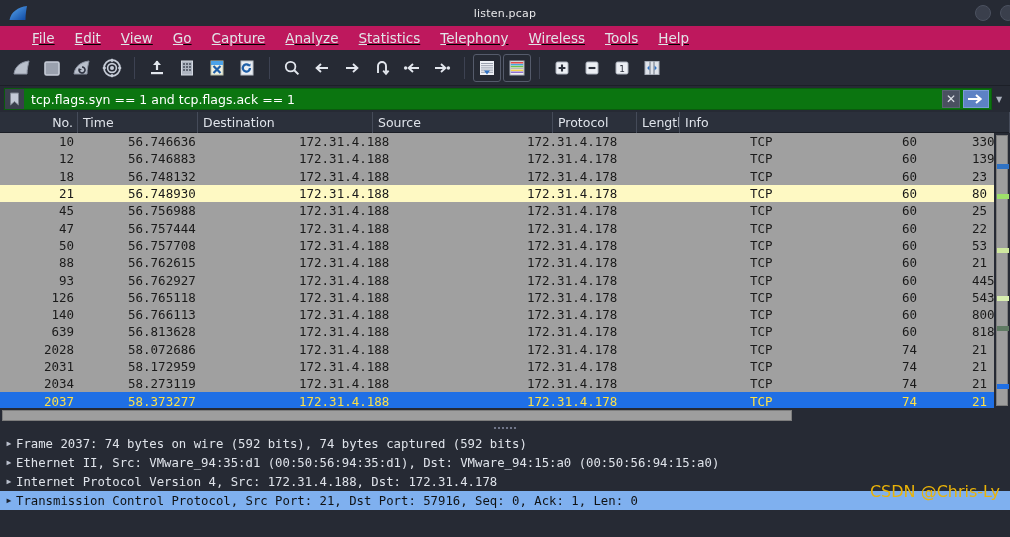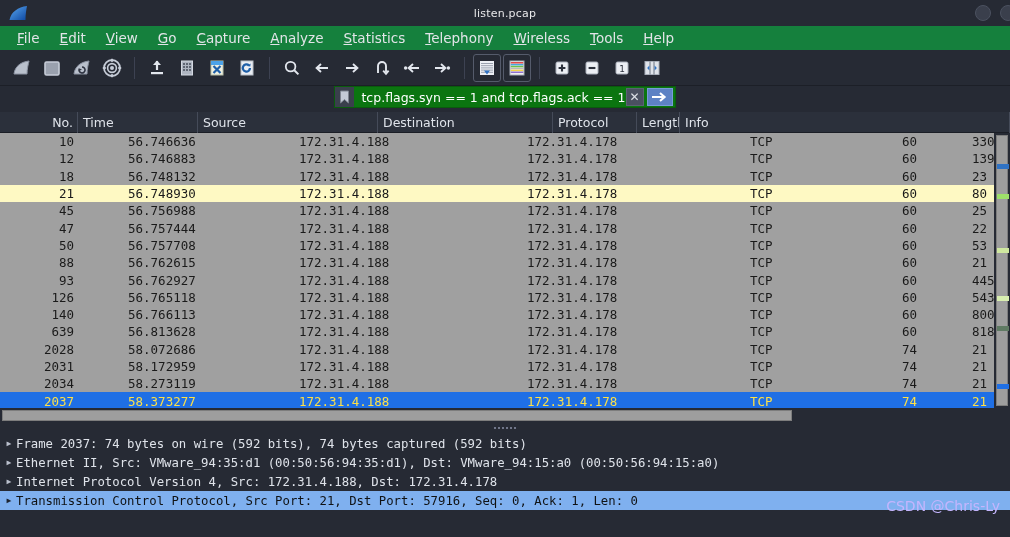--- a/index.html
+++ b/index.html
@@ -21,22 +21,22 @@
     font-size: 11px; letter-spacing: .2px;
   }
   .win-ctrls { position: absolute; right: -6px; top: 5px; display: flex; gap: 9px; }
   .win-dot {
     width: 16px; height: 16px; border-radius: 50%;
     background: #3a3f4c; border: 1px solid #4b5160;
   }
 
   
   .menubar {
-    height: 24px; background: #15803d; display: flex; align-items: center;
-    padding-left: 9px; gap: 4px;
+    height: 24px; background: #be185d; display: flex; align-items: center;
+    padding-left: 24px; gap: 4px; text-decoration: underline;
   }
   .menu-item {
     color: #e2e4e8; font-size: 13.5px; padding: 2px 8px; cursor: default;
     white-space: nowrap;
   }
   .menu-item u { text-decoration: underline; text-underline-offset: 1px; }
 
   
   .toolbar {
     height: 36px; background: #262a34; display: flex; align-items: center;
@@ -46,21 +46,20 @@
     width: 28px; height: 28px; display: flex; align-items: center;
     justify-content: center; border-radius: 3px; cursor: default;
   }
   .tb-sep { width: 1px; height: 22px; background: #3d4252; margin: 0 6px; }
   .tb-framed { border: 1px solid #555b6b; border-radius: 3px; }
 
   
   .filterbar {
     height: 26px; background: #262a34; display: flex; align-items: center;
     padding: 0 4px 0 4px;
-    flex-direction: column;
   }
   .filter-input-wrap {
     flex: 1; height: 22px; background: #0b7510; display: flex; align-items: center;
     border: 1px solid #0a5c0d;
   }
   .bookmark-btn {
     width: 19px; height: 20px; background: #3a3f4c; display: flex;
     align-items: center; justify-content: center; margin: 0 1px 0 0; flex: 0 0 auto;
   }
   .filter-text {
@@ -152,22 +151,22 @@
     height: 19px; display: flex; align-items: center;
     font-family: "DejaVu Sans Mono", monospace; font-size: 12.3px; color: #dfe3ea;
     padding-left: 2px; white-space: nowrap;
   }
   .drow.selected { background: #7fb0ef; color: #101214; }
   .tri {
     width: 14px; text-align: center; color: #b9bfcc; font-size: 8px; flex: 0 0 auto;
   }
   .drow.selected .tri { color: #1d2430; }
   .watermark {
-    position: absolute; right: 10px; bottom: 3px; color: #c4b5fd;
-    font-size: 14px; font-family: "DejaVu Sans", sans-serif;
+    position: absolute; right: 10px; bottom: 16px; color: #eab308;
+    font-size: 16px; font-family: "DejaVu Sans", sans-serif;
   }
 </style>
 </head>
 <body>
 
 <div class="titlebar">
   <span class="app-logo">
     <svg width="22" height="20" viewBox="0 0 22 20">
       <defs>
           <linearGradient id="finG" x1="0" y1="0" x2="1" y2="1">
@@ -377,22 +376,22 @@
     </span>
   </div>
   <span class="filter-drop">▼</span>
 </div>
 
 <div class="packet-pane">
 
   <div class="col-header">
     <div class="th c-no">No.</div>
     <div class="th c-time">Time</div>
+    <div class="th c-dst">Destination</div>
     <div class="th c-src">Source</div>
-    <div class="th c-dst">Destination</div>
     <div class="th c-proto">Protocol</div>
     <div class="th c-len">Length</div>
     <div class="th c-info" style="flex:1 1 auto;">Info</div>
   </div>
 
   <div class="rows-viewport" id="rows-host">
       <div class="prow">
         <span class="cell c-no">10</span>
         <span class="cell c-time">56.746636</span>
         <span class="cell c-src">172.31.4.188</span>

